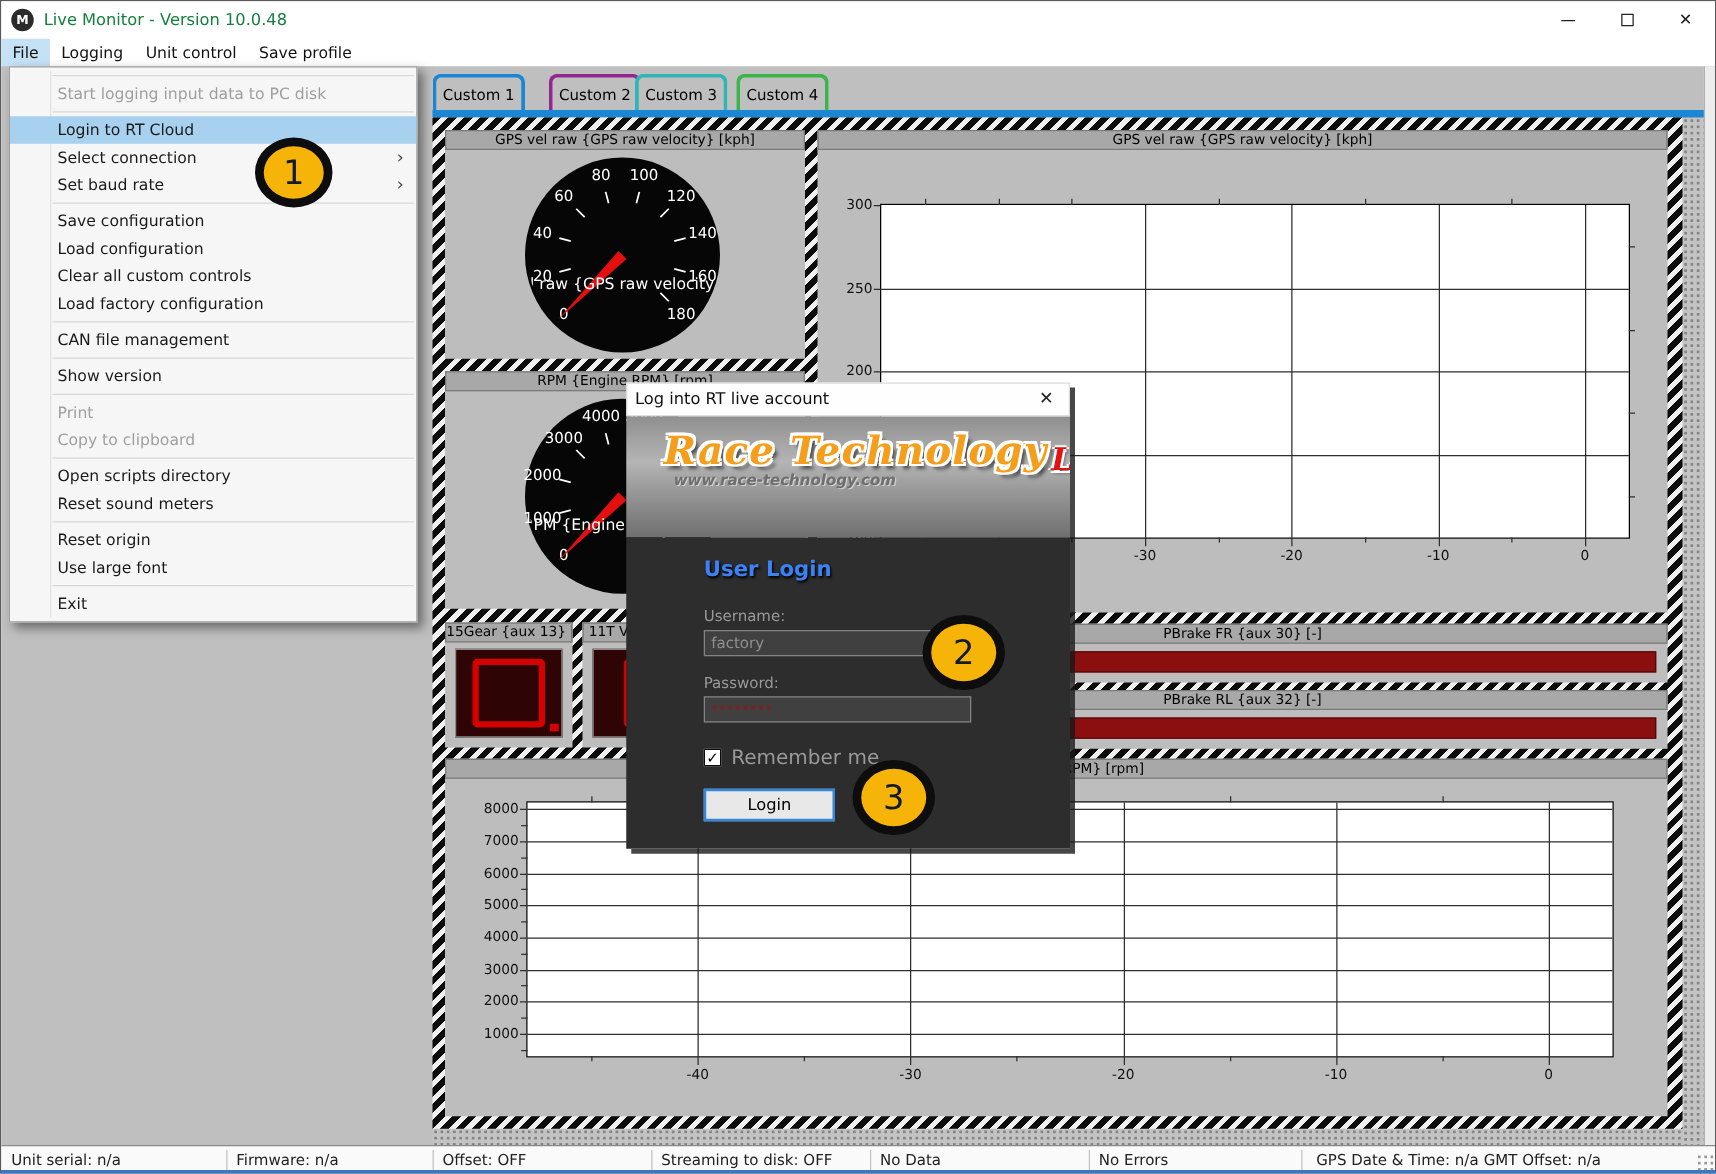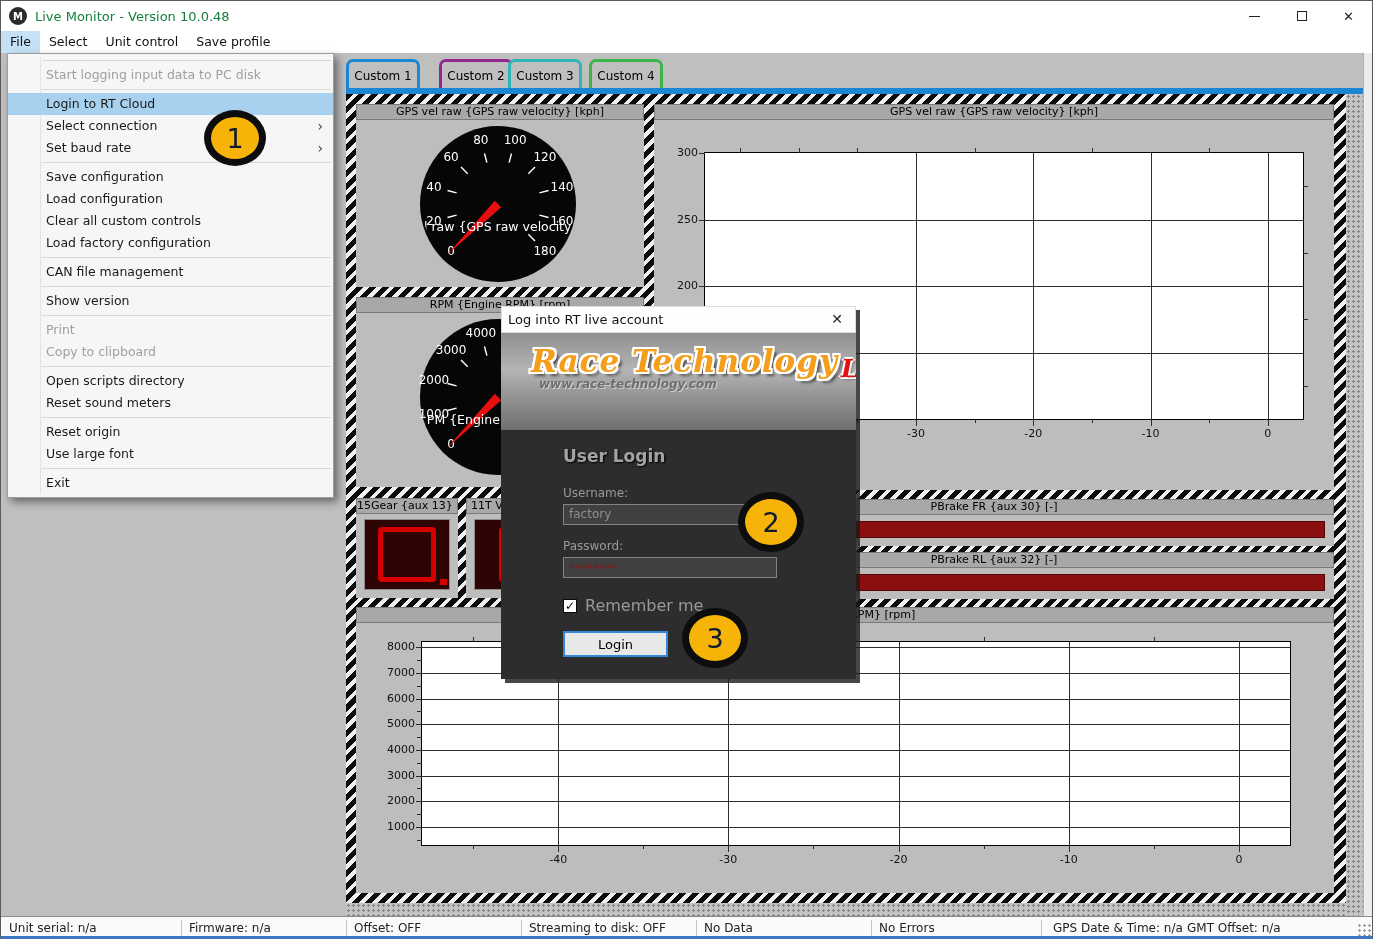--- a/index.html
+++ b/index.html
@@ -72,21 +72,21 @@
   .dialog{position:absolute;left:500px;top:305px;width:355px;height:373px;z-index:50;box-shadow:4px 4px 0 rgba(25,25,25,.8);}
   .dlg-titlebar{position:relative;height:27px;background:#fefefe;border:1px solid #dcdcdc;font-size:13px;color:#111;line-height:25px;padding-left:6px;}
   .dlg-close{position:absolute;right:6px;top:0;width:24px;text-align:center;font-size:14px;color:#222;}
   .dlg-header{height:97px;background:linear-gradient(180deg,#8f8f8f 0%,#b5b5b5 38%,#9a9a9a 60%,#6f6f6f 100%);overflow:hidden;padding:10px 0 0 30px;}
   .logo-brand{font-family:"DejaVu Serif","Liberation Serif",serif;font-style:italic;font-weight:bold;font-size:31px;color:#f59e1b;letter-spacing:1px;white-space:nowrap;
     text-shadow:-2px 0 0 #fff,2px 0 0 #fff,0 -2px 0 #fff,0 2px 0 #fff,-2px -2px 0 #fff,2px 2px 0 #fff,-2px 2px 0 #fff,2px -2px 0 #fff,4px 4px 3px rgba(0,0,0,.55);}
   .logo-live{font-family:"DejaVu Serif","Liberation Serif",serif;font-style:italic;font-weight:bold;font-size:25px;color:#e31111;position:relative;top:5px;margin-left:3px;
     text-shadow:-2px 0 0 #fff,2px 0 0 #fff,0 -2px 0 #fff,0 2px 0 #fff,2px 2px 3px rgba(0,0,0,.5);}
   .logo-url{font-style:italic;font-weight:bold;font-size:12px;color:#6e6e6e;margin:-2px 0 0 8px;text-shadow:1px 1px 0 #cfcfcf;}
   .dlg-body{height:249px;background:#2d2d2d;padding:16px 0 0 62px;color:#999;}
-  .dlg-heading{font-size:17px;font-weight:bold;color:#a3a3a3;text-shadow:1px 1px 2px #000;}
+  .dlg-heading{font-size:17px;font-weight:bold;color:#3b82f6;text-shadow:1px 1px 2px #000;}
   .dlg-label{font-size:12px;color:#999;margin-top:20px;}
   .dlg-field{width:214px;height:21px;background:#404040;border:1px solid #838383;color:#909090;font-size:12px;line-height:19px;padding-left:5px;margin-top:4px;overflow:hidden;}
   .dlg-field.pw{color:#7b1f1f;font-size:10px;font-weight:bold;letter-spacing:1px;line-height:21px;}
   .remember-row{display:flex;align-items:center;margin-top:18px;}
   .checkbox{width:14px;height:14px;background:#fff;border:1px solid #0a0a0a;font-size:12px;line-height:13px;text-align:center;color:#000;margin-right:8px;}
   .login-btn{width:105px;height:26px;margin-top:16px;background:#e8e8e8;border:2px solid #3388dd;font-size:13px;color:#000;display:flex;align-items:center;justify-content:center;}
 
   
   .step-badge{position:absolute;background:#f6b409;border:7px solid #0d0d0d;border-radius:50%;display:flex;align-items:center;justify-content:center;font-size:27px;color:#101a30;z-index:60;}
   #badge-1{left:203px;top:109px;width:62px;height:56px;}
@@ -116,21 +116,21 @@
           <span class="glyph-box"></span>
         </div>
       <div class="win-btn">
           <span>✕</span>
         </div>
     </div>
   </div>
 
   <div class="menubar" id="menubar">
       <div class="mitem active">File</div>
-      <div class="mitem">Select</div>
+      <div class="mitem">Logging</div>
       <div class="mitem">Unit control</div>
       <div class="mitem">Save profile</div>
     </div>
 
   <div class="content-bg"></div>
   <div class="dots right"></div>
   <div class="dots bottom"></div>
   <div class="scroll-strip"></div>
 
   <div class="tabstrip" id="tabstrip">
@@ -217,21 +217,21 @@
 
     <div class="panel" style="left:120px;top:404px;width:178px;height:100px;">
       <div class="panel-title left">11T V</div>
       <div class="seg-display">
         <div class="seg-zero" style="border-color: rgb(213, 0, 0);"></div>
       </div>
     </div>
 
     <div class="panel chart-panel" style="left:308px;top:10px;width:680px;height:386px;">
       <div class="panel-title">GPS vel raw {GPS raw velocity} [kph]</div>
-      <div class="plot" style="left:50px;top:48px;width:600px;height:268px;">
+      <div class="plot" style="left:50px;top:59px;width:600px;height:268px;">
           <div class="tick-label ylab" style="top: -7px; left: -47px; width: 40px;">300</div>
           <div class="tickmark" style="top: 0px; left: -6px; width: 6px; height: 1px;"></div>
           <div class="grid h" style="top: 66.5px; left: 0px; width: 598px;"></div>
           <div class="tick-label ylab" style="top: 59.5px; left: -47px; width: 40px;">250</div>
           <div class="tickmark" style="top: 66.5px; left: -6px; width: 6px; height: 1px;"></div>
           <div class="grid h" style="top: 133px; left: 0px; width: 598px;"></div>
           <div class="tick-label ylab" style="top: 126px; left: -47px; width: 40px;">200</div>
           <div class="tickmark" style="top: 133px; left: -6px; width: 6px; height: 1px;"></div>
           <div class="grid h" style="top: 199.5px; left: 0px; width: 598px;"></div>
           <div class="tick-label ylab" style="top: 192.5px; left: -47px; width: 40px;">150</div>

